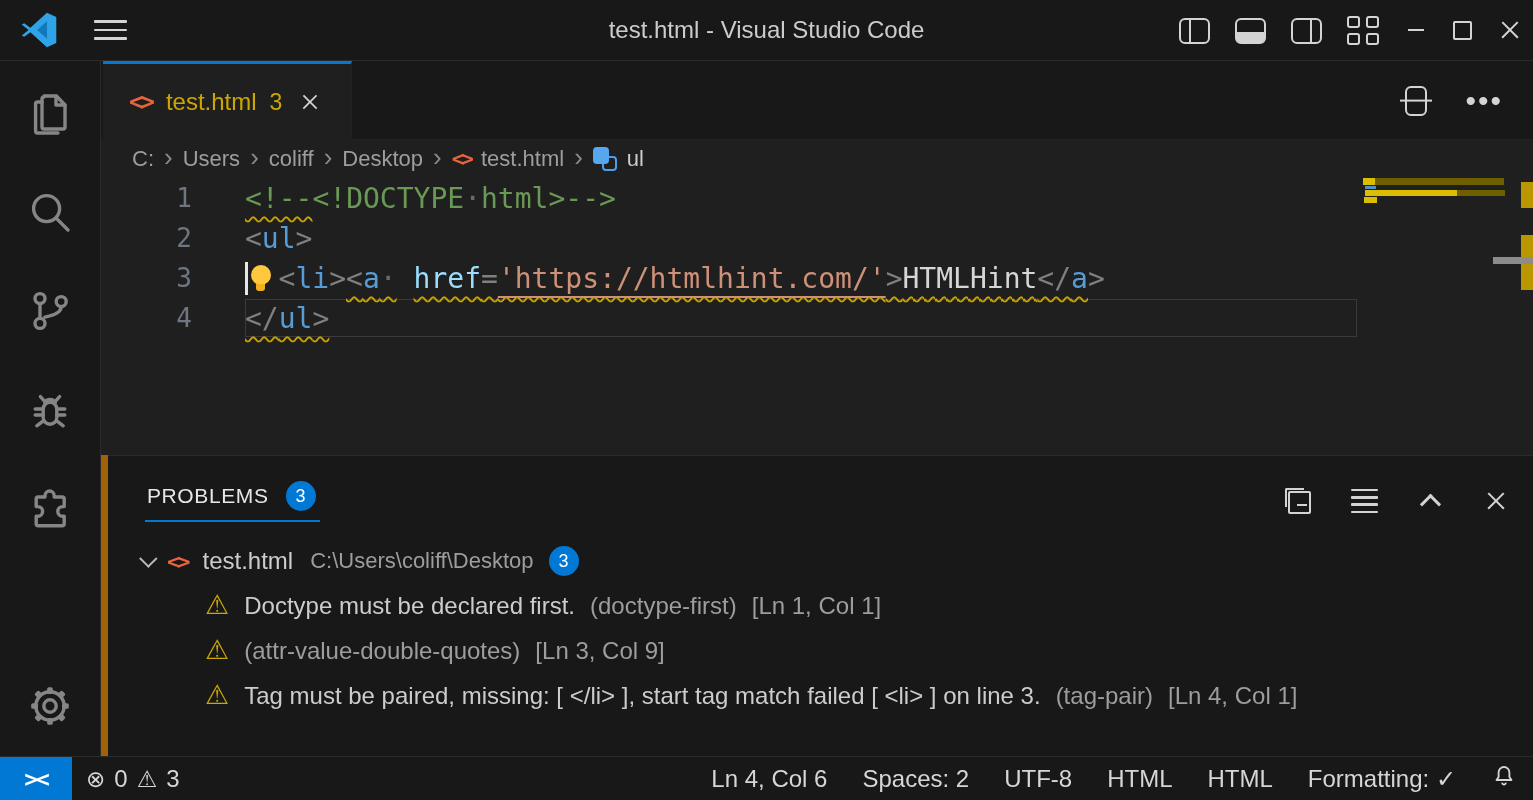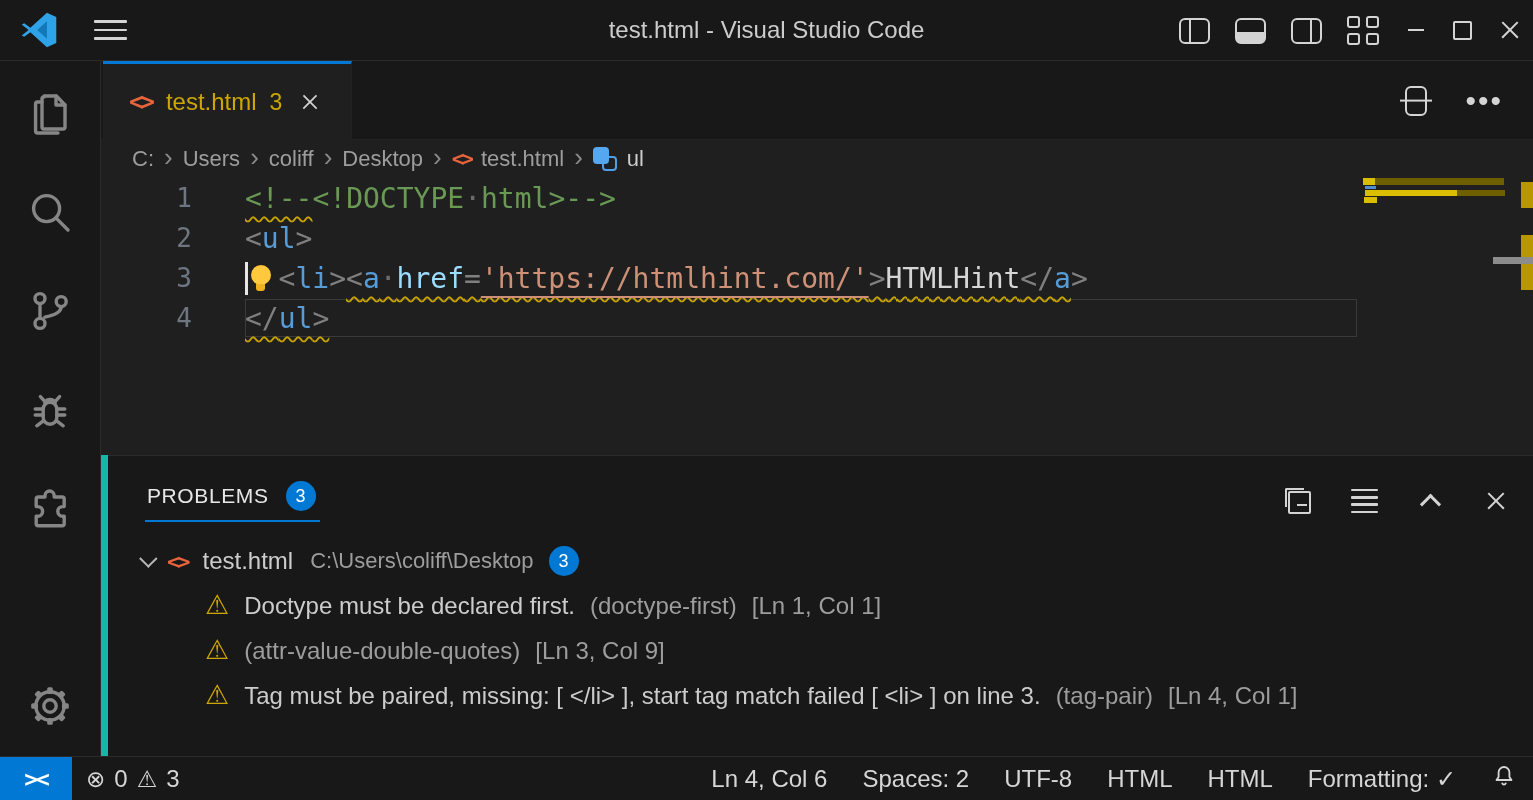--- a/index.html
+++ b/index.html
@@ -1,18 +1,18 @@
 <!DOCTYPE html>
 <html><head>
 <meta charset="utf-8">
 <style>
   * { margin:0; padding:0; box-sizing:border-box; }
   html,body { width:1533px; height:800px; overflow:hidden; background:#1f1f1f;
               font-family:"Liberation Sans", sans-serif; }
-  #window { position:relative; width:1533px; height:800px; background:#14b8a6; }
+  #window { position:relative; width:1533px; height:800px; background:#a16207; }
 
   
   #titlebar { position:absolute; left:0; top:0; width:1533px; height:61px;
               background:#181818; border-bottom:1px solid #2b2b2b; }
   #vscode-logo { position:absolute; left:20px; top:12px; width:38px; height:36px; }
   #menu-btn { position:absolute; left:94px; top:20px; width:36px; height:22px; cursor:pointer; }
   #menu-btn span { display:block; width:33px; height:2.6px; background:#d4d4d4; margin-bottom:6px; border-radius:1px; }
   #window-title { position:absolute; left:50%; top:16px; transform:translateX(-50%);
                   font-size:24px; color:#cccccc; white-space:nowrap; }
   #layout-controls { position:absolute; right:152px; top:16px; display:flex; gap:25px; align-items:center; }
@@ -66,21 +66,21 @@
 
   
   #code { position:absolute; left:101px; top:178px; width:1432px; height:277px; background:#1f1f1f;
           font-family:"DejaVu Sans Mono", monospace; font-size:28px; }
   .code-row { position:absolute; left:0; width:100%; height:40px; display:flex; align-items:center; }
   .lnum { position:absolute; left:0; width:91px; text-align:right; color:#6e7681; font-size:26px; }
   .ltext { position:absolute; left:144px; white-space:pre; display:flex; align-items:center; }
   .tok-comment { color:#6a9955; }
   .tok-punct   { color:#808080; }
   .tok-tag     { color:#569cd6; }
-  .tok-attr    { color:#9cdcfe; }
+  .tok-attr    { color:#9cdcfe;margin-left:17px; }
   .tok-string  { color:#ce9178; }
   .tok-text    { color:#d6d6d6; }
   .ws-dot      { color:#6b6b6b; }
   .sq { text-decoration:underline; text-decoration-style:wavy; text-decoration-color:#c8a300;
         text-decoration-thickness:2px; text-underline-offset:8px; }
   .lnk { text-decoration:underline; text-decoration-color:#ce9178; text-decoration-thickness:2.4px; text-underline-offset:8px; }
   #cursor { display:inline-block; width:2.6px; height:33px; background:#e6e6e6; margin-right:2px; }
   #bulb { display:inline-block; position:relative; width:22px; height:30px; margin-right:7px; }
   #bulb::before { content:""; position:absolute; left:1px; top:2px; width:20px; height:20px; background:#ffc83d; border-radius:50%; }
   #bulb::after  { content:""; position:absolute; left:6.5px; top:21px; width:9px; height:7px; background:#f0b020; border-radius:0 0 3px 3px; }

